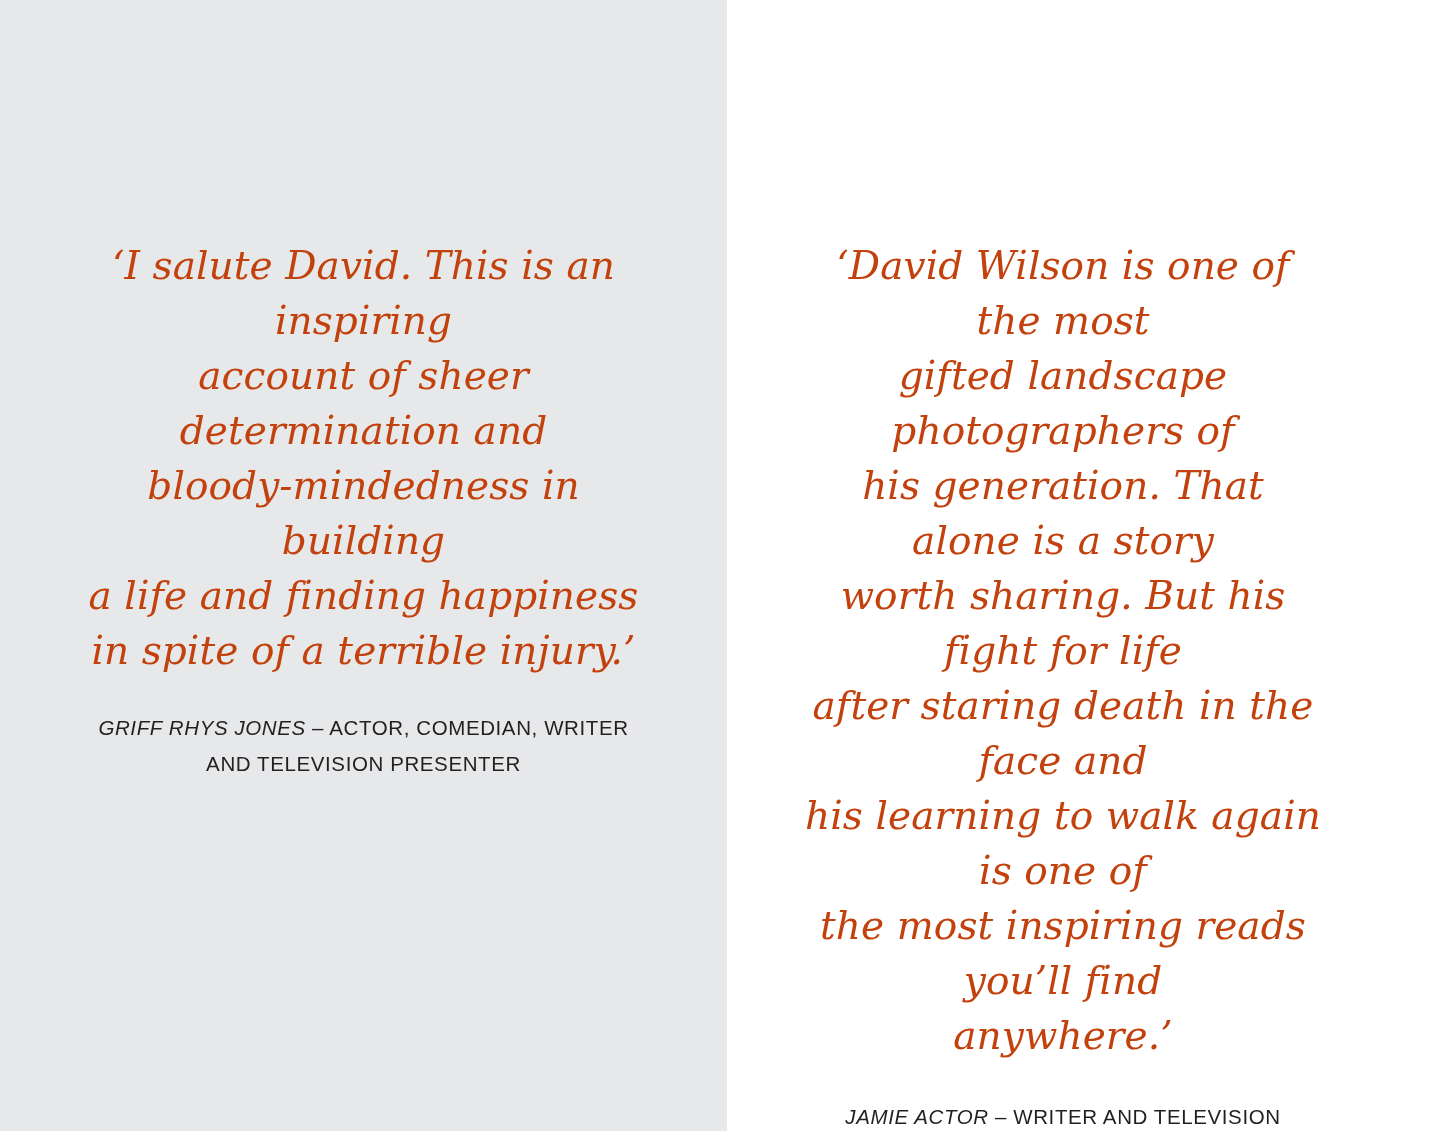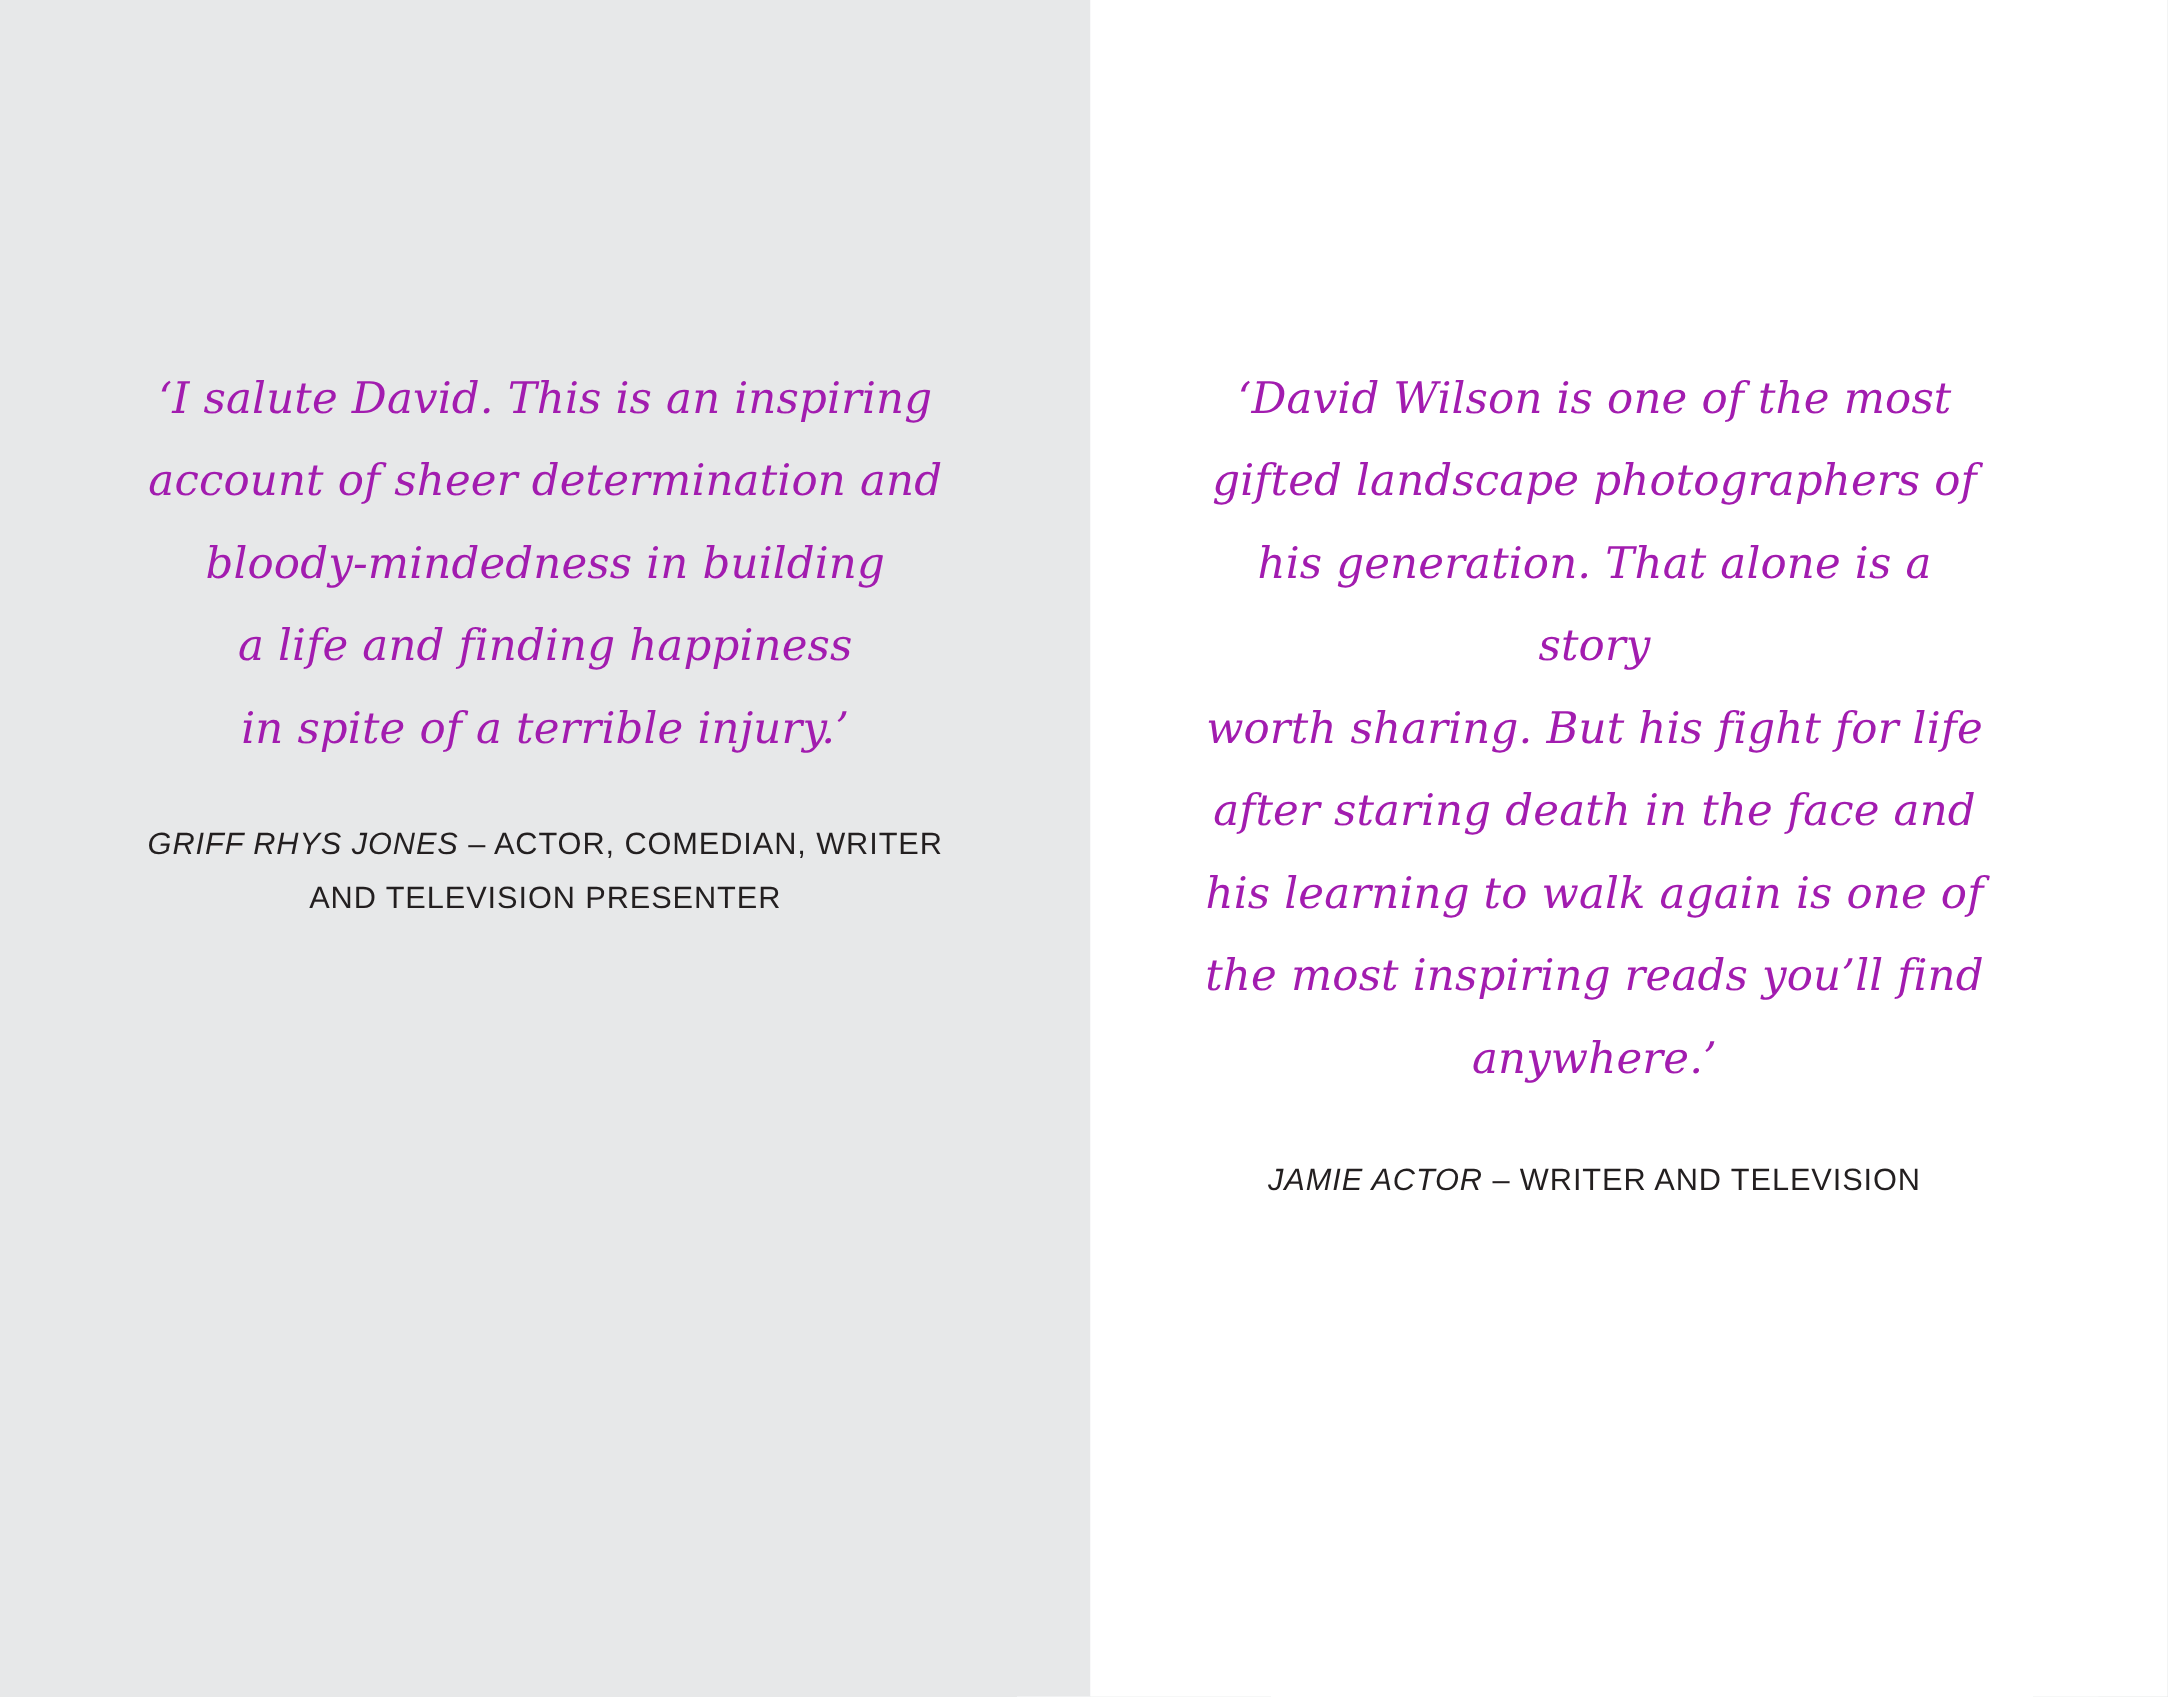--- a/index.html
+++ b/index.html
@@ -41,23 +41,23 @@
     top: 238px;
     padding: 0 72px;
   }
   .quote-block-right {
     top: 238px;
     padding: 0 76px;
   }
   .quote-text {
     font-family: "DejaVu Serif", serif;
     font-style: italic;
-    font-size: 29px;
+    font-size: 39px;
     line-height: 55px;
-    color: #a21caf;
+    color: #c2410c;
     letter-spacing: 0.1px;
     margin: 0;
     white-space: pre-line;
   }
   .quote-attr {
     font-family: "Liberation Sans", sans-serif;
     font-size: 20.5px;
     letter-spacing: 0.6px;
     color: #231f20;
     line-height: 36px;

